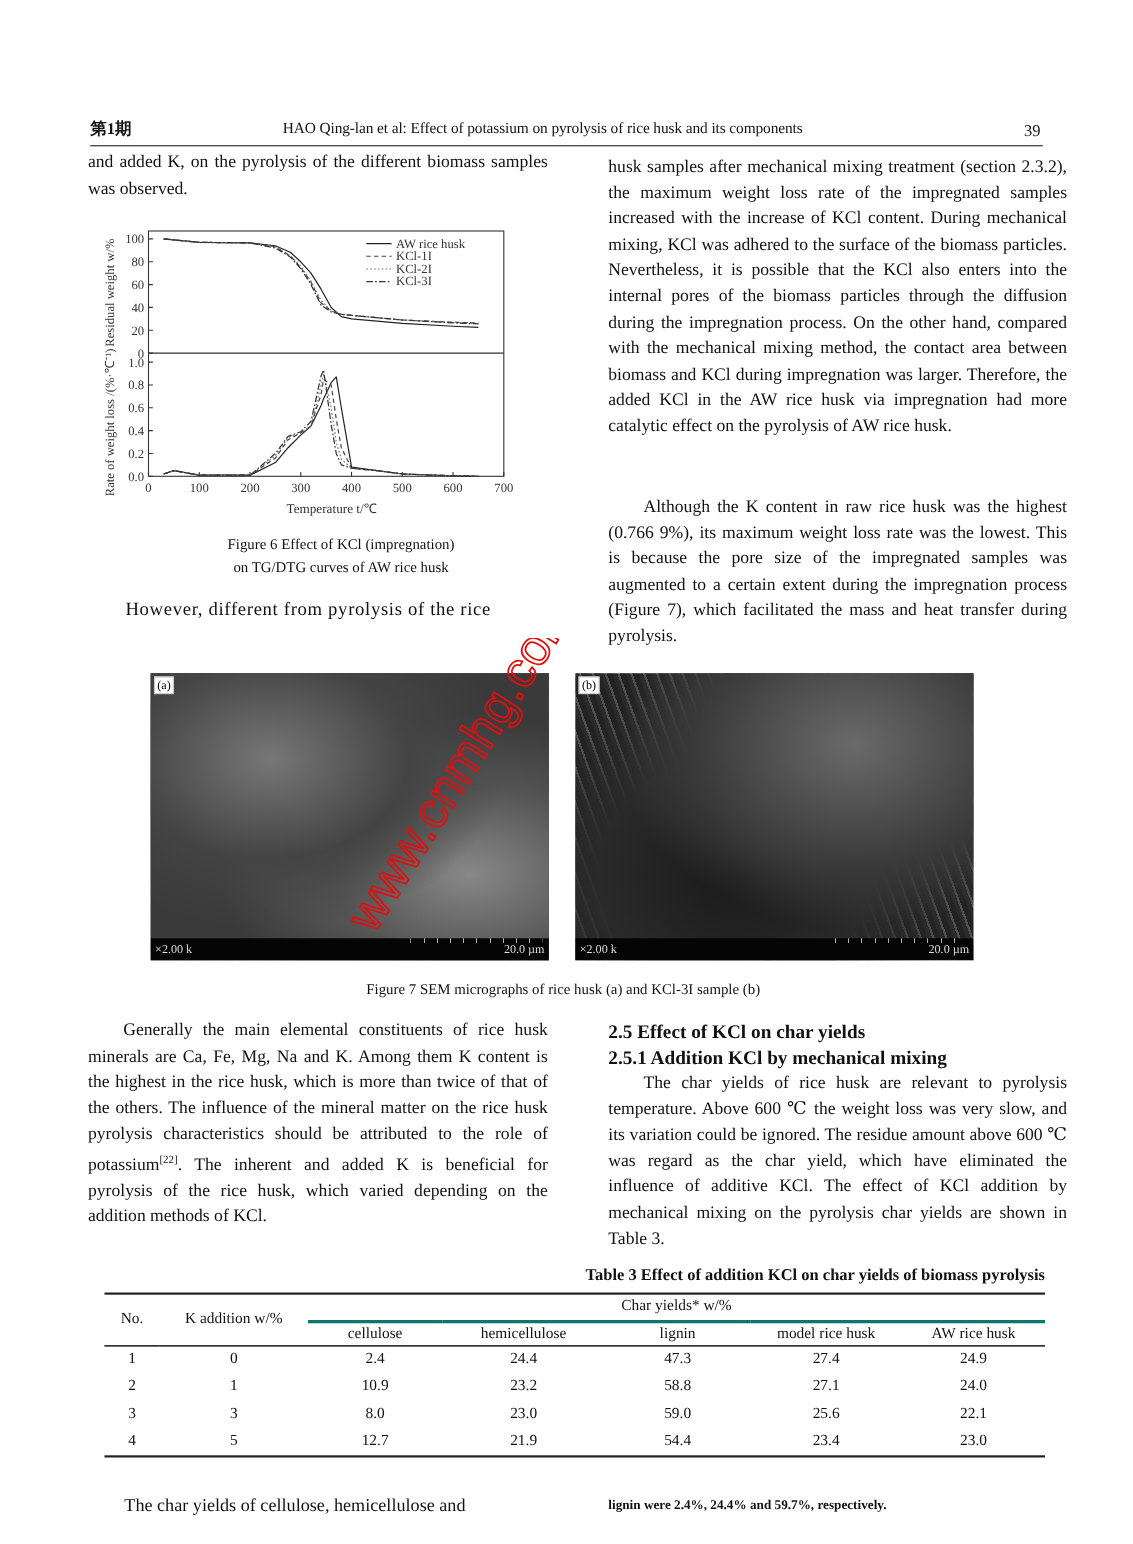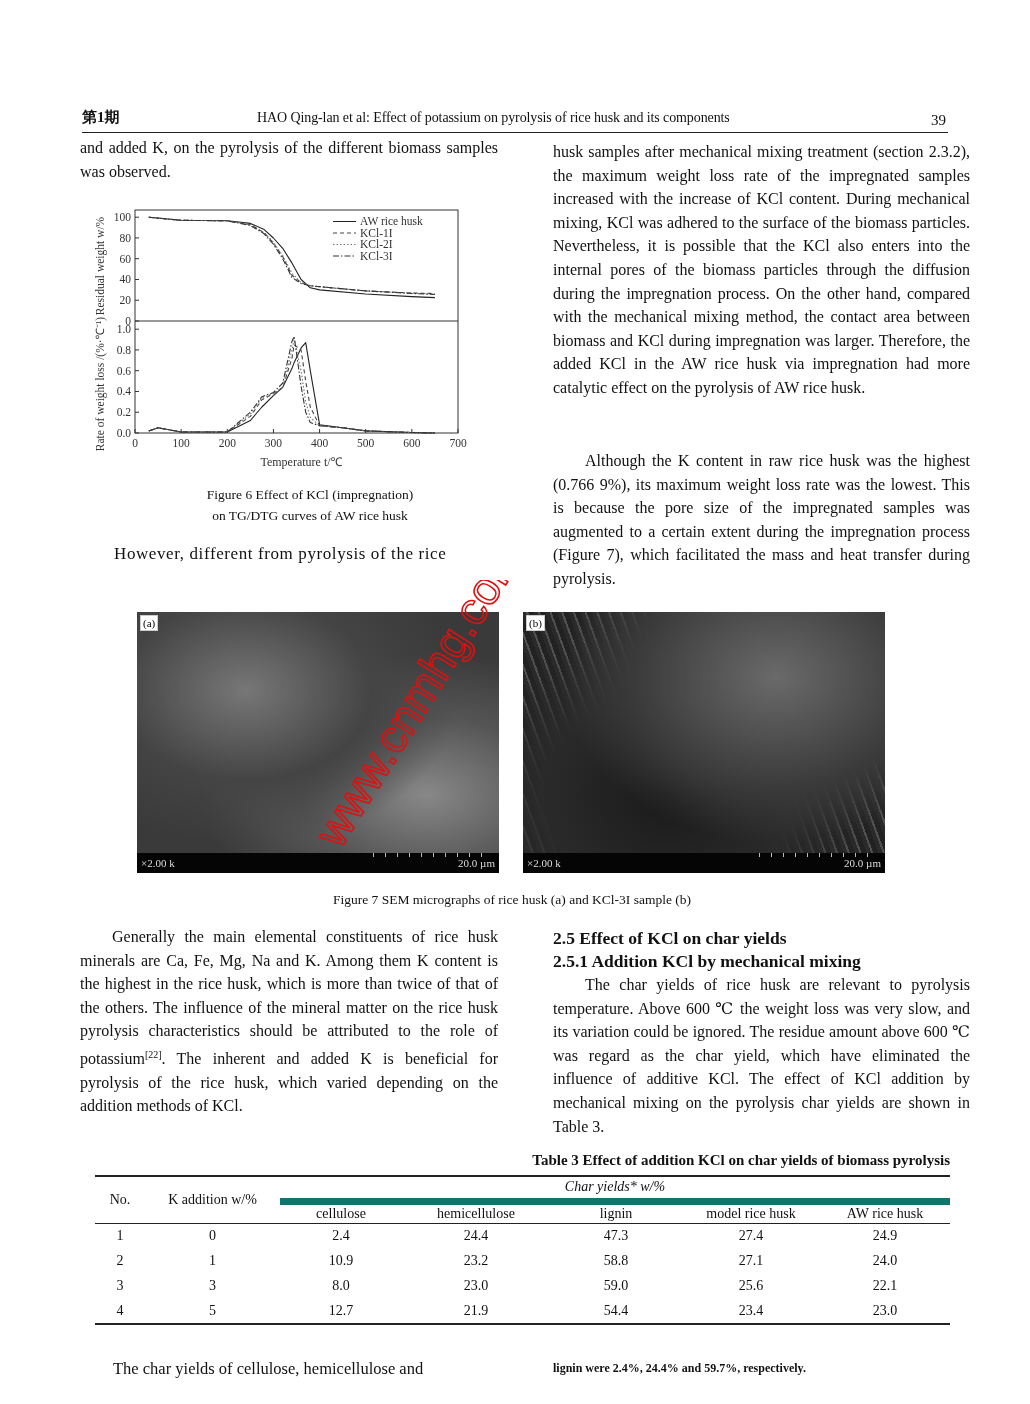--- a/index.html
+++ b/index.html
@@ -173,21 +173,21 @@
         <col style="width:122px">
         <col style="width:148px">
         <col style="width:132px">
         <col style="width:138px">
         <col style="width:130px">
     </colgroup>
     <tbody>
         <tr style="height:24px;">
       <td rowspan="2">No.</td>
       <td rowspan="2" style="font-style:normal;">K addition w/%</td>
-      <td colspan="5" style="border-bottom:7px solid #0f766e;font-style:italic;">Char yields* w/%</td>
+      <td colspan="5" style="border-bottom:3px solid #0f766e;">Char yields* w/%</td>
     </tr>
     <tr style="height:22px; border-bottom:1.5px solid #222;">
       <td>cellulose</td>
       <td>hemicellulose</td>
       <td>lignin</td>
       <td>model rice husk</td>
       <td>AW rice husk</td>
     </tr>
     </tbody>
       <tbody id="t3body">

